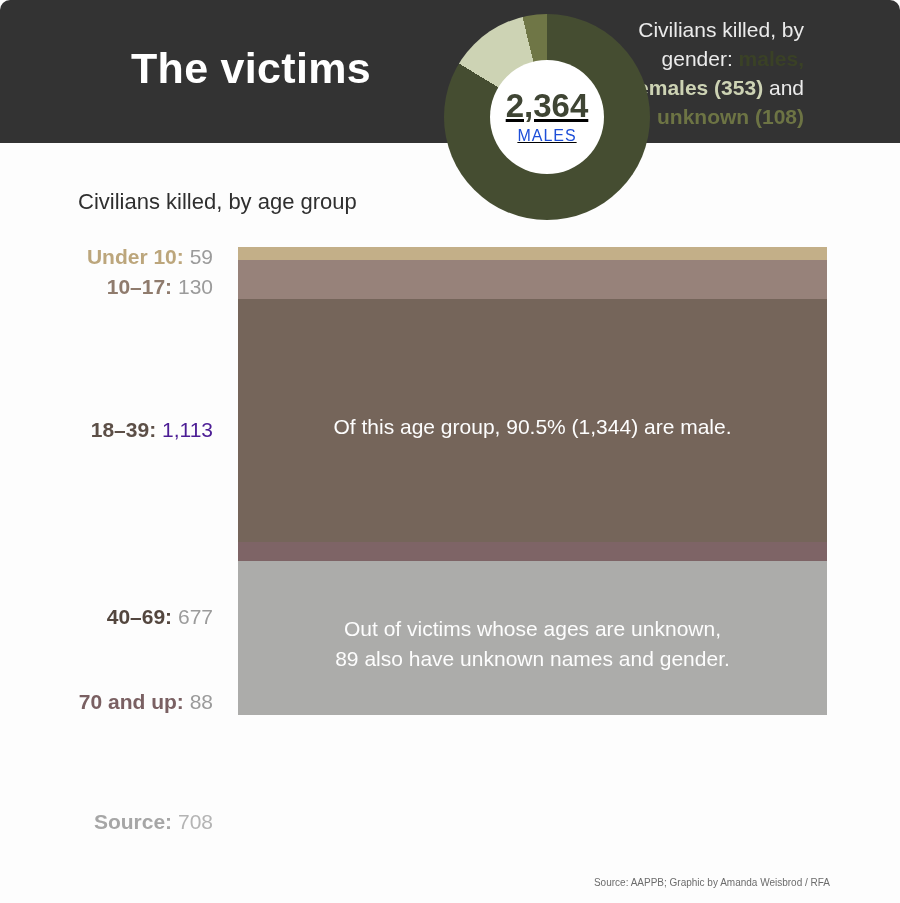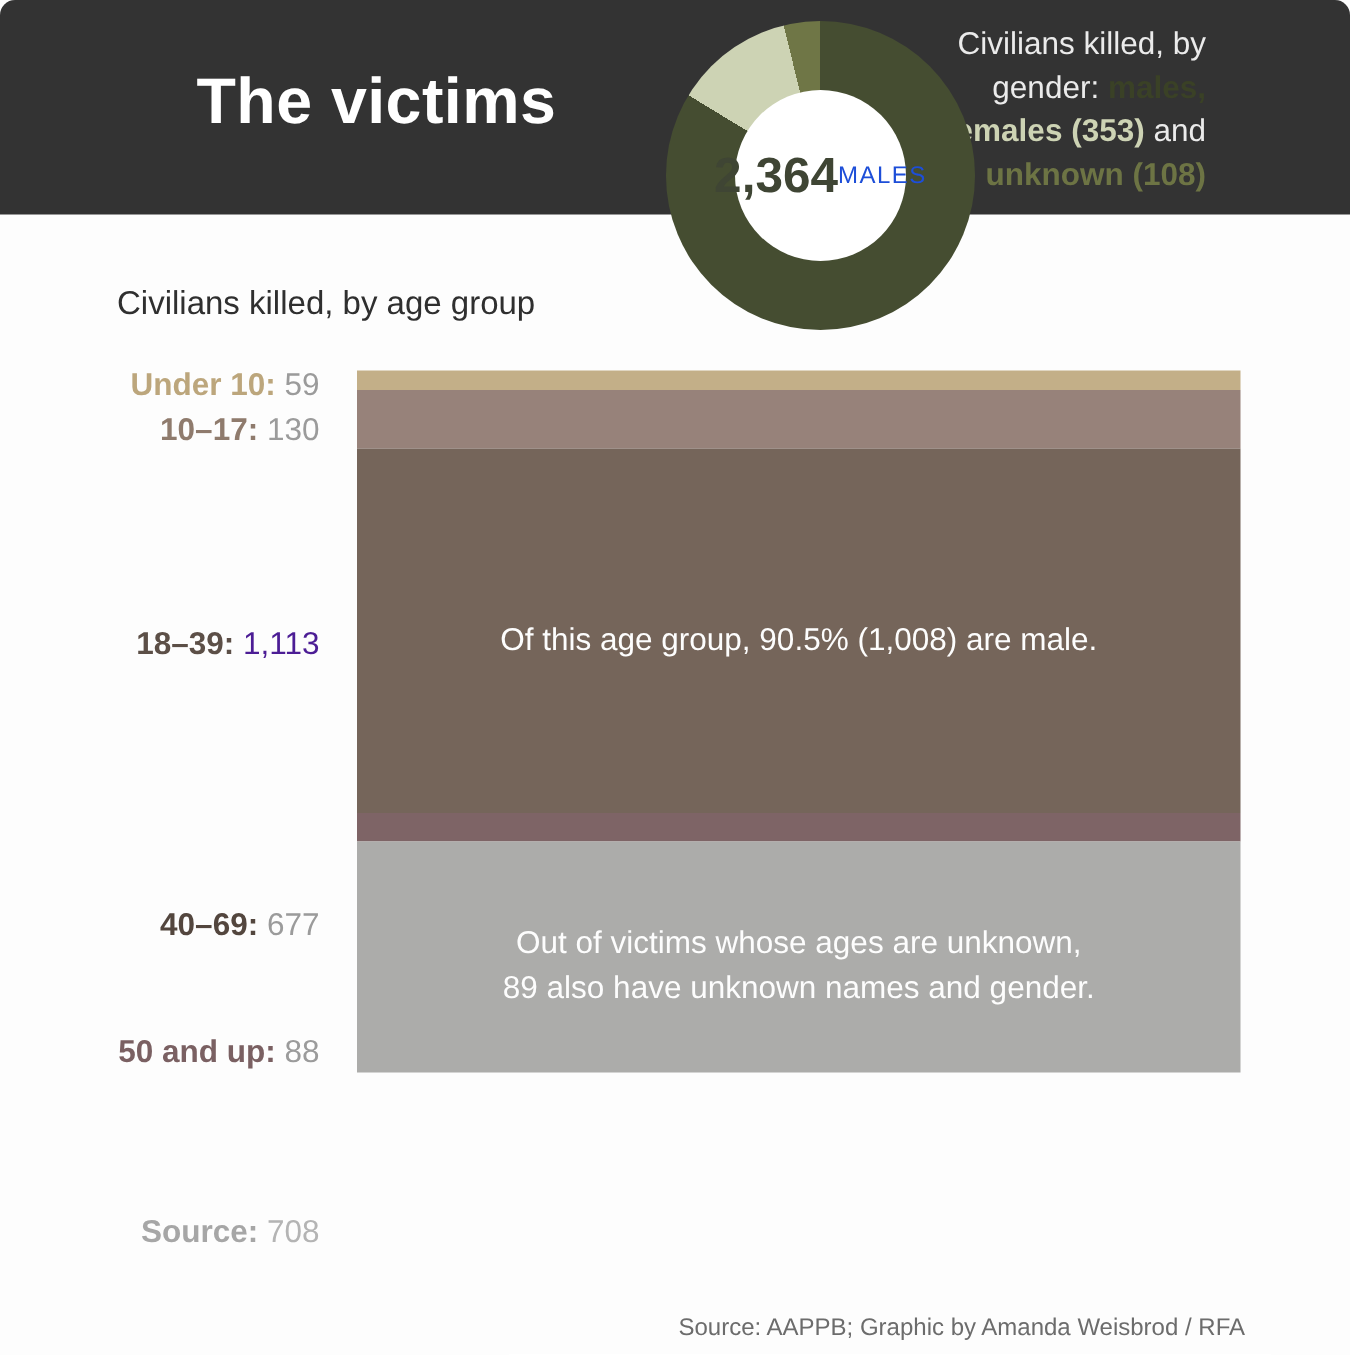--- a/index.html
+++ b/index.html
@@ -20,42 +20,42 @@
     font-size:21px;line-height:29px;color:#ebebeb;
   }
   .seg-males{font-weight:700;color:#3a4126;}
   .seg-females{font-weight:700;color:#cdd3b4;}
   .seg-unknown{font-weight:700;color:#6d7444;}
   .donut{
     position:absolute;left:444px;top:14px;width:206px;height:206px;border-radius:50%;
   }
   .donut-hole{
     position:absolute;left:46px;top:46px;width:114px;height:114px;border-radius:50%;
-    background:#ffffff;display:flex;align-items:center;justify-content:center;
+    background:#ffffff;display:flex;flex-direction:column;align-items:center;justify-content:center;text-decoration:underline;
   }
   .donut-total{font-size:33px;font-weight:700;color:#3f4534;line-height:36px;}
   .donut-sub{font-size:16px;color:#1d4ed8;letter-spacing:1px;line-height:23px;}
   .age-title{position:absolute;left:78px;top:189px;font-size:22px;color:#2f2f2f;}
   .stack{
     position:absolute;left:238px;top:247px;width:589px;height:616px;
     display:flex;flex-direction:column;
   }
   .band{position:relative;width:100%;}
   .annotation{
     position:absolute;left:0;top:0;right:0;bottom:0;
     display:flex;flex-direction:column;align-items:center;justify-content:center;
     padding-top:12px;color:#fdfdfd;font-size:21px;line-height:30px;text-align:center;
   }
   .age-label{
     position:absolute;right:687px;height:32px;line-height:32px;font-size:21px;
     white-space:nowrap;text-align:center;
   }
   .age-label-name{font-weight:700;}
   .footer{
-    position:absolute;right:70px;top:877px;font-size:16px;color:#6c6c6c;
+    position:absolute;right:70px;top:877px;font-size:10px;color:#6c6c6c;
   }
 </style>
 </head>
 <body>
 
 <div class="canvas">
 
   <div class="header">
     <div class="title">The victims</div>
   </div>
@@ -71,36 +71,36 @@
     </div>
   </div>
 
   <div class="age-title">Civilians killed, by age group</div>
 
   <div class="stack">
       <div class="band" style="height: 12.9px; background: rgb(195, 175, 136);"></div>
       <div class="band" style="height: 39.5px; background: rgb(151, 130, 122);"></div>
       <div class="band" style="height: 242.6px; background: rgb(117, 101, 90);">
         <div class="annotation" style="color: rgb(253, 253, 253);">
-          <div>Of this age group, 90.5% (1,008) are male.</div>
+          <div>Of this age group, 90.5% (1,344) are male.</div>
         </div>
       </div>
       <div class="band" style="height: 19.2px; background: rgb(126, 100, 102);"></div>
       <div class="band" style="height: 154.3px; background: rgb(172, 172, 170);">
         <div class="annotation" style="color: rgb(253, 253, 253);">
           <div>Out of victims whose ages are unknown,</div>
           <div>89 also have unknown names and gender.</div>
         </div>
       </div>
     </div>
 
   <div id="age-labels">
       <div class="age-label" style="top: 241px;"><span class="age-label-name" style="color: rgb(188, 166, 124);">Under 10: </span><span class="age-label-value" style="color: rgb(155, 155, 155);">59</span></div>
       <div class="age-label" style="top: 271px;"><span class="age-label-name" style="color: rgb(143, 123, 109);">10–17: </span><span class="age-label-value" style="color: rgb(155, 155, 155);">130</span></div>
       <div class="age-label" style="top: 414px;"><span class="age-label-name" style="color: rgb(92, 79, 71);">18–39: </span><span class="age-label-value" style="color: #4c1d95;">1,113</span></div>
       <div class="age-label" style="top: 601px;"><span class="age-label-name" style="color: rgb(83, 70, 62);">40–69: </span><span class="age-label-value" style="color: rgb(155, 155, 155);">677</span></div>
-      <div class="age-label" style="top: 686px;"><span class="age-label-name" style="color: rgb(122, 96, 98);">50 and up: </span><span class="age-label-value" style="color: rgb(155, 155, 155);">88</span></div>
+      <div class="age-label" style="top: 686px;"><span class="age-label-name" style="color: rgb(122, 96, 98);">70 and up: </span><span class="age-label-value" style="color: rgb(155, 155, 155);">88</span></div>
       <div class="age-label" style="top: 806px;"><span class="age-label-name" style="color: rgb(166, 166, 166);">Source: </span><span class="age-label-value" style="color: rgb(180, 180, 180);">708</span></div>
     </div>
 
   <div class="footer">Source: AAPPB; Graphic by Amanda Weisbrod / RFA</div>
 
 </div>
 
 </body></html>

